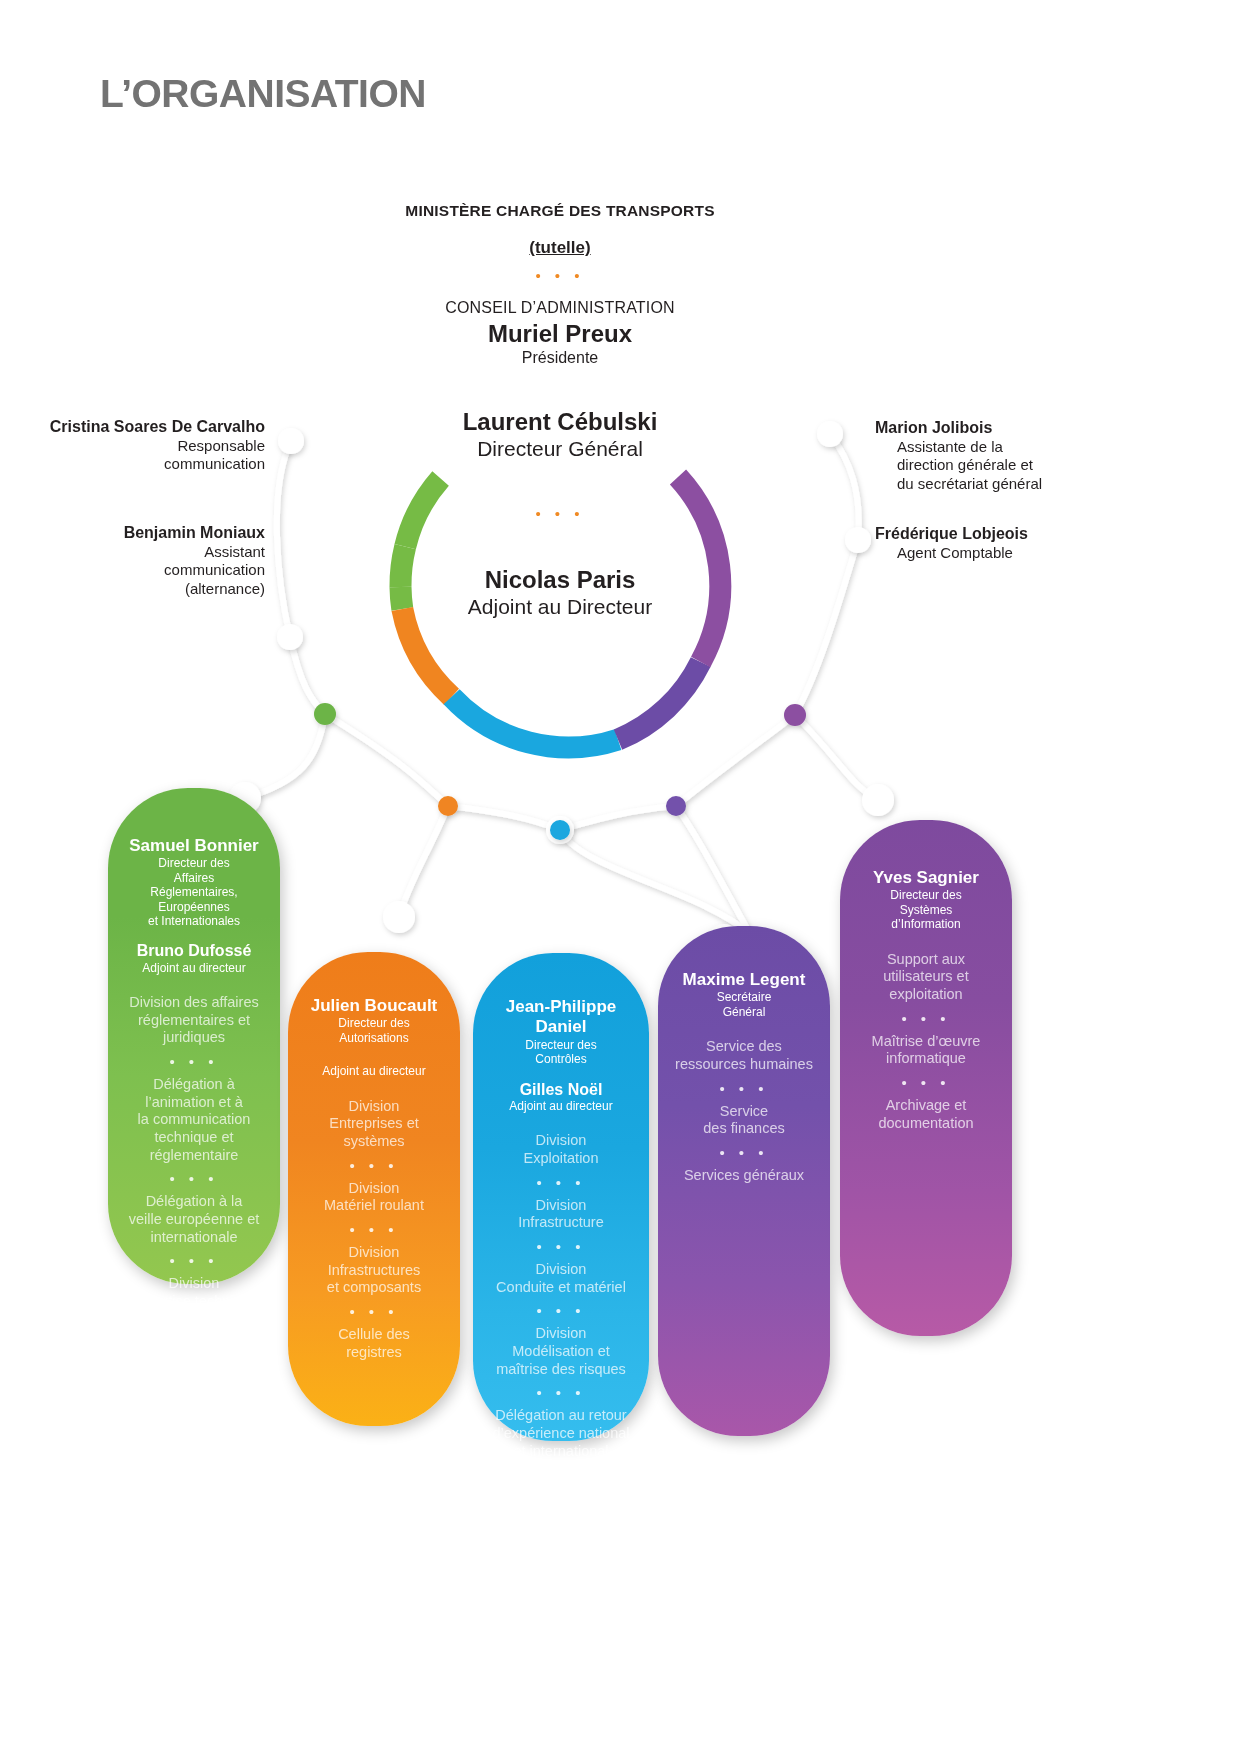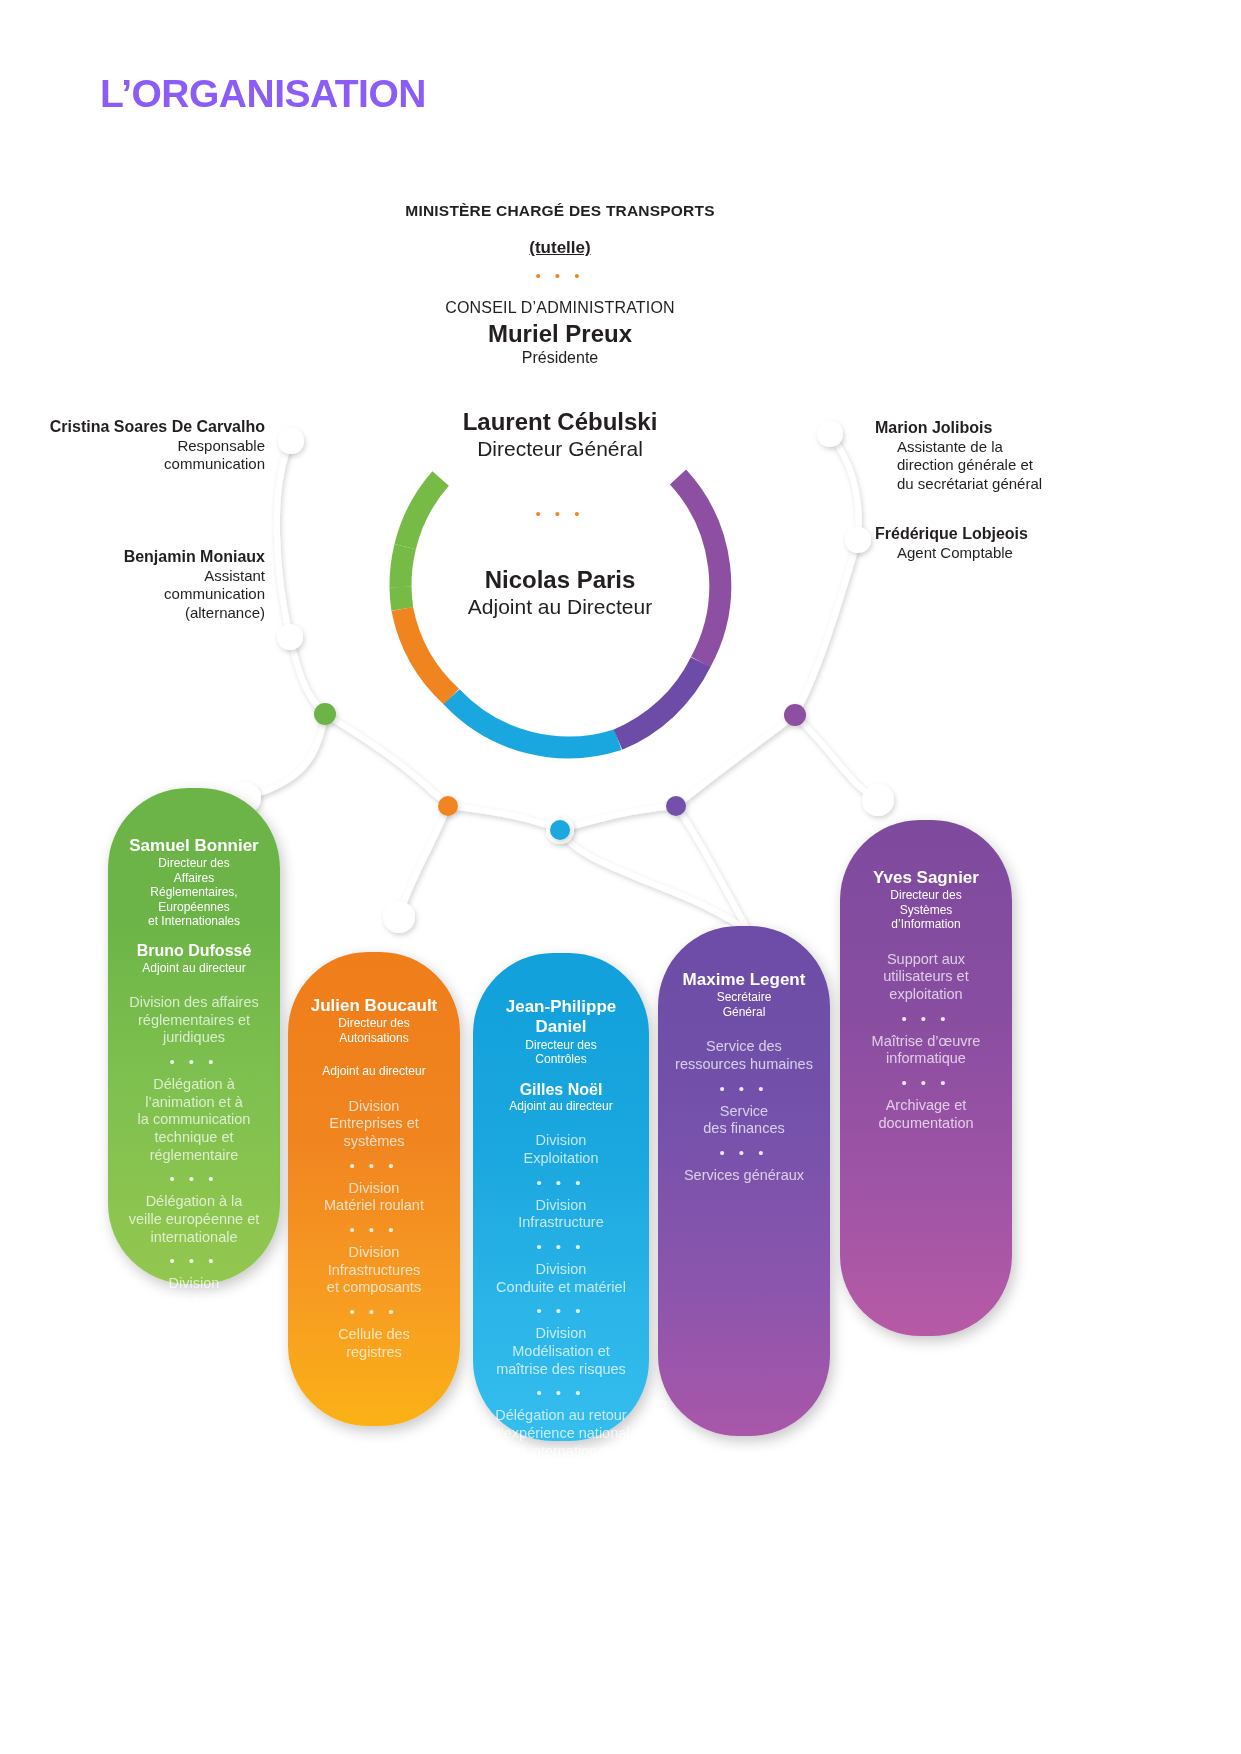--- a/index.html
+++ b/index.html
@@ -9,21 +9,21 @@
     font-family: "Liberation Sans", sans-serif;
     color: #231f20;
     overflow: hidden;
   }
   #page { position: relative; width: 1241px; height: 1754px; }
 
   
   .page-title {
     position: absolute; left: 100px; top: 72px;
     font-size: 39px; font-weight: 700; letter-spacing: -0.5px;
-    color: #8b5cf6;
+    color: #737373;
   }
   .dots {
     display: block; text-align: center;
     letter-spacing: 5px; color: #f08a24;
     font-size: 15px; line-height: 1; margin: 7px 0 7px 0;
     user-select: none;
   }
   .dots.white { color: rgba(255,255,255,0.85); }
 
   
@@ -61,21 +61,21 @@
   .dg-gap { height: 38px; }
 
   
   .sat { position: absolute; }
   .sat .nm { font-size: 16px; font-weight: 700; line-height: 1.22; }
   .sat .rl { font-size: 15px; font-weight: 400; line-height: 1.26; padding-left: 22px; }
   .sat.left { text-align: right; }
   .sat.right { text-align: left; }
 
   #sat-cristina { left: 0px; top: 417px;  width: 265px; }
-  #sat-benjamin { left: 0px; top: 523px;  width: 265px; margin-top: 24px; }
+  #sat-benjamin { left: 0px; top: 523px;  width: 265px; }
   #sat-marion   { left: 875px; top: 418px; width: 270px; }
   #sat-frederique { left: 875px; top: 524px; width: 270px; }
 
   
   .connectors { position: absolute; left: 0; top: 0; }
 
   
   .col {
     position: absolute;
     border-radius: 80px;

